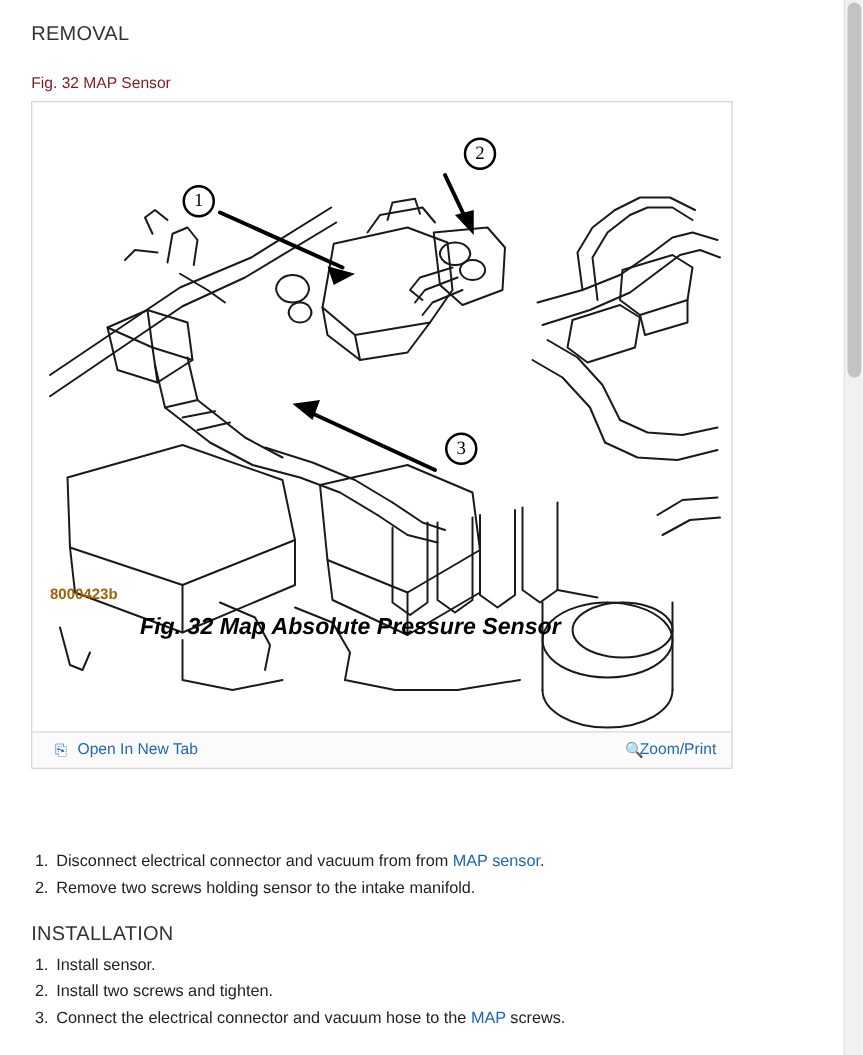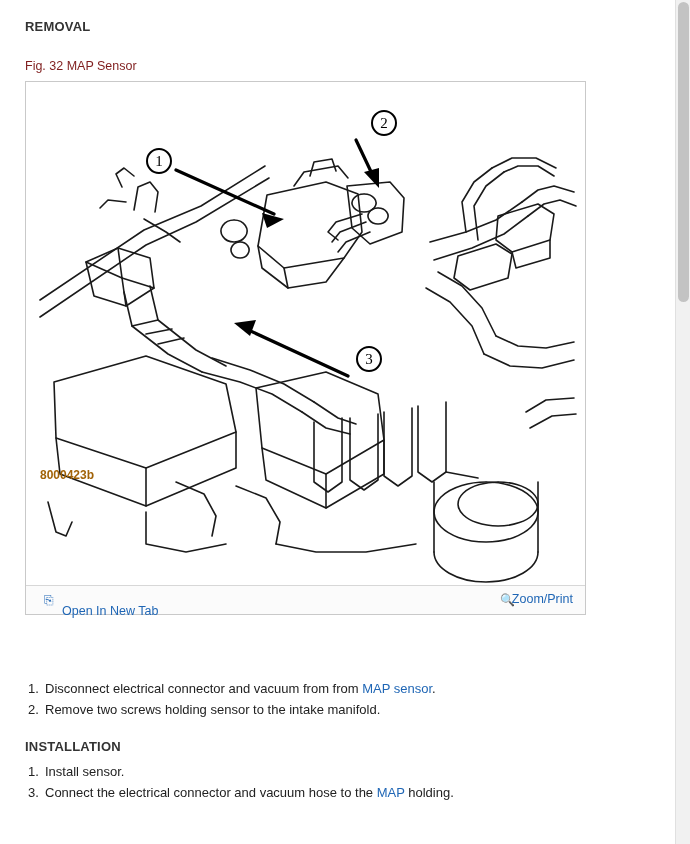--- a/index.html
+++ b/index.html
@@ -17,22 +17,22 @@
     overflow: hidden;
   }
   .page {
     position: relative;
     width: 690px;
     height: 844px;
     padding: 0;
   }
   .section-heading {
     position: absolute;
-    font-size: 13px;
-    font-weight: bold;
+    font-size: 16px;
+    font-weight: normal;
     color: #333333;
     letter-spacing: 0.2px;
   }
   #removal-heading { left: 25px; top: 19px; }
   .fig-caption {
     position: absolute;
     left: 25px;
     top: 59px;
     font-size: 12.5px;
     color: #7f1d1d;
@@ -63,21 +63,21 @@
     background: #fbfbfb;
   }
   .footer-link {
     position: absolute;
     font-size: 12.5px;
     color: #1f66b5;
     text-decoration: none;
     cursor: pointer;
     white-space: nowrap;
   }
-  #open-new-tab-link { left: 36px; top: 18px; }
+  #open-new-tab-link { left: 36px; top: 6px; }
   #zoom-print-link { right: 12px; top: 6px; }
   .footer-icon {
     position: absolute;
     font-size: 12px;
     color: #1f66b5;
     line-height: 1;
   }
   #open-new-tab-icon { left: 18px; top: 8px; }
   #zoom-print-icon { right: 70px; top: 8px; }
 
@@ -273,20 +273,21 @@
           <line x1="322" y1="294" x2="218" y2="246"></line>
           <polygon points="208,241 230,238 224,254" stroke="none"></polygon>
         </g>
       </svg>
 
       <div class="callout-num" style="left:120px; top:66px;">1</div>
       <div class="callout-num" style="left:345px; top:28px;">2</div>
       <div class="callout-num" style="left:330px; top:264px;">3</div>
 
       <div class="fig-id">8000423b</div>
+      <div class="fig-title">Fig. 32 Map Absolute Pressure Sensor</div>
 
     </div>
 
     <div class="figure-footer">
       <span class="footer-icon" id="open-new-tab-icon">⎘</span>
       <a class="footer-link" id="open-new-tab-link">Open In New Tab</a>
       <span class="footer-icon" id="zoom-print-icon">🔍</span>
       <a class="footer-link" id="zoom-print-link">Zoom/Print</a>
     </div>
   </div>
@@ -300,21 +301,24 @@
     </div>
   </div>
 
   <div class="section-heading" id="installation-heading">INSTALLATION</div>
 
   <div class="steps" id="installation-steps">
     <div class="step">
       <span class="step-num">1.</span><span>Install sensor.</span>
     </div>
     <div class="step">
-      <span class="step-num">3.</span><span>Connect the electrical connector and vacuum hose to the </span><a class="inline-link">MAP</a><span> holding.</span>
+      <span class="step-num">2.</span><span>Install two screws and tighten.</span>
+    </div>
+    <div class="step">
+      <span class="step-num">3.</span><span>Connect the electrical connector and vacuum hose to the </span><a class="inline-link">MAP</a><span> screws.</span>
     </div>
   </div>
 
   <div class="scrollbar-track">
     <div class="scrollbar-thumb"></div>
   </div>
 
 </div>
 
 </body></html>

